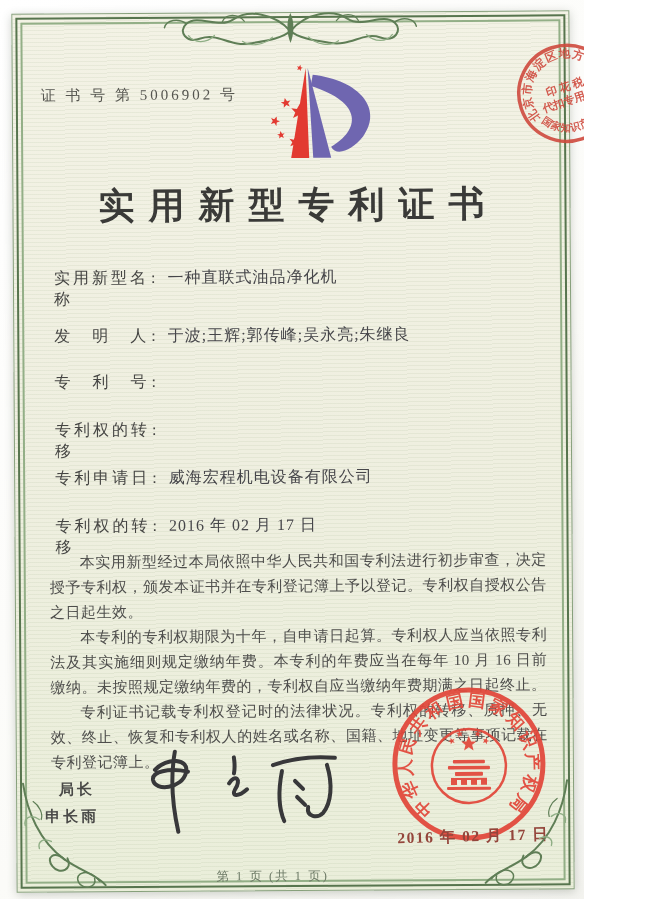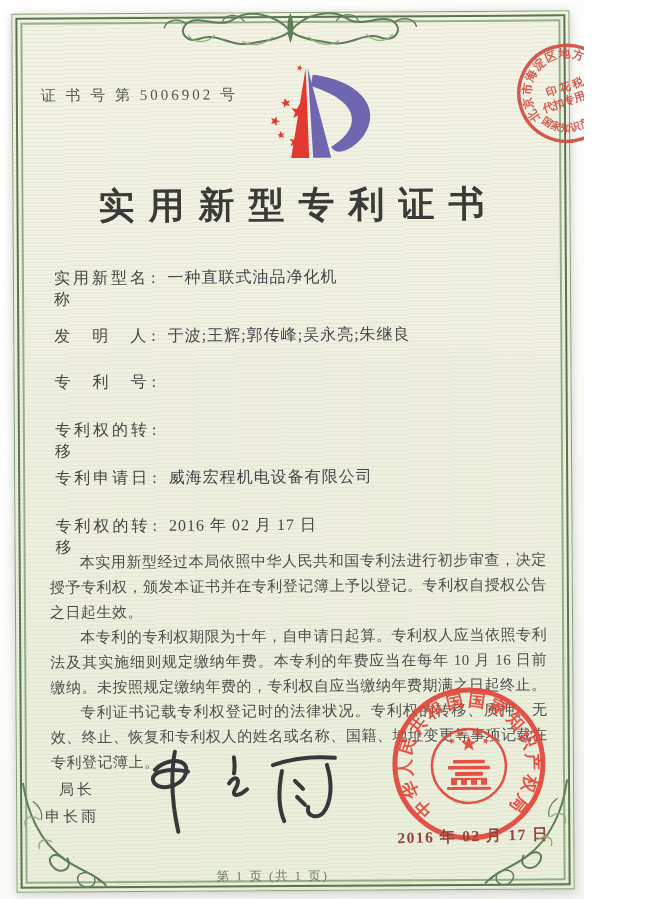--- a/index.html
+++ b/index.html
@@ -19,21 +19,21 @@
   .cert-no{left:28px;top:72px;font-size:15px;letter-spacing:3px;color:#55554f;}
   .title{left:0;right:0;top:168px;text-align:center;font-size:36px;font-weight:bold;
     letter-spacing:14px;color:#3a3a38;text-indent:14px;}
   .field{left:40px;right:26px;display:flex;align-items:baseline;color:#3f3f40;}
   .field .lab{flex:none;width:92px;font-size:16px;text-align:justify;text-align-last:justify;color:#454543;}
   .field .colon{flex:none;font-size:14.5px;color:#454543;}
   .field .val{margin-left:7px;font-size:16px;color:#46464a;letter-spacing:1px;}
   .paras{left:34px;right:25px;top:536px;font-size:15px;line-height:25px;color:#4e4e4c;text-align:justify;}
   .paras p{margin:0;text-indent:2em;letter-spacing:0.5px;}
   .signer{font-family:"Liberation Sans","DejaVu Sans",sans-serif;color:#4a4a48;
-    font-size:15px;letter-spacing:3px;font-weight:normal;}
+    font-size:15px;letter-spacing:3px;font-weight:bold;}
   .seal-date{left:380px;top:814px;width:170px;font-size:15.5px;color:#94453b;
     letter-spacing:1.5px;transform:rotate(-1.2deg);font-weight:bold;}
   .footer{left:0;right:0;bottom:5px;text-align:center;padding-right:46px;
     font-size:12.5px;color:#6d7a66;letter-spacing:2px;}
   svg{display:block;}
 </style>
 </head>
 <body>
 
 <div class="photo">

